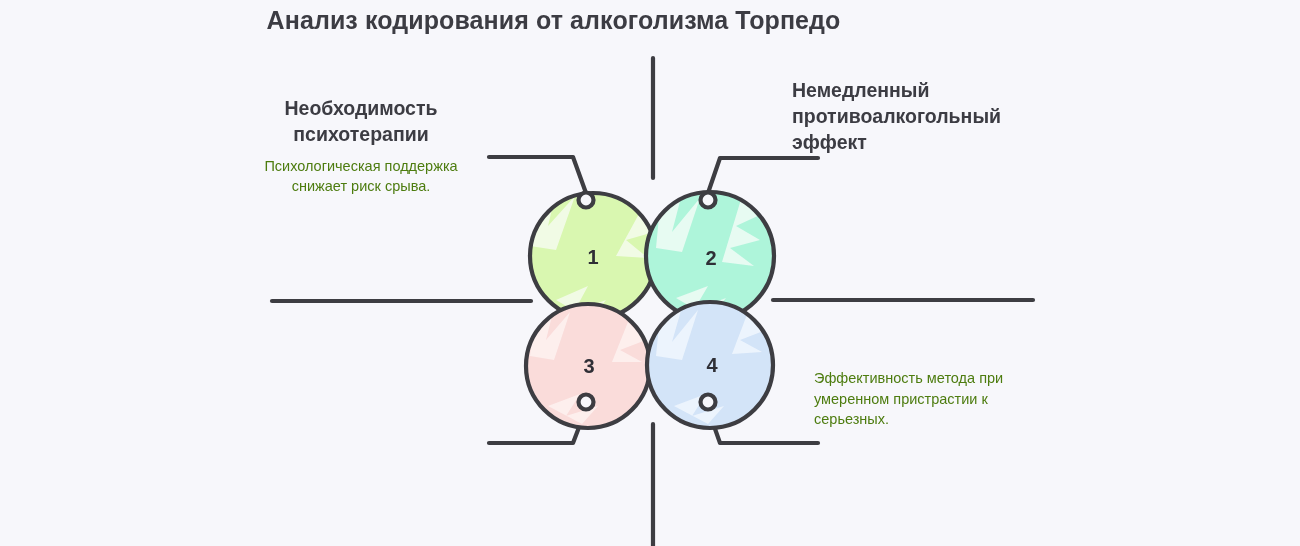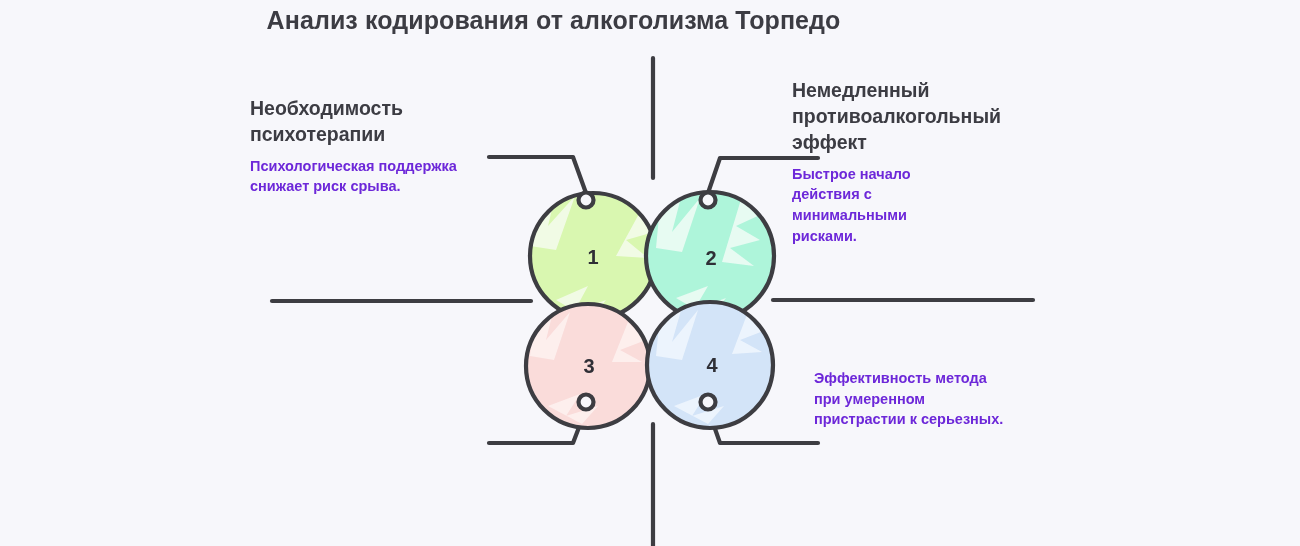--- a/index.html
+++ b/index.html
@@ -20,25 +20,24 @@
   }
 
   svg#canvas { position: absolute; left: 0; top: 0; width: 1300px; height: 546px; }
 
   .blk { position: absolute; }
   .blk .hd {
     font-size: 19.5px; font-weight: bold; color: #3c3c43;
     line-height: 1.33;
   }
   .blk .bd {
-    font-size: 14.5px; color: #6d28d9; line-height: 1.42;
+    font-size: 14.5px; color: #4d7c0f; line-height: 1.42;
     margin-top: 8px;
-    font-weight: bold;
   }
-  .align-right { text-align: left; }
+  .align-right { text-align: center; }
   .align-left  { text-align: left; }
 
   
   #blk-1 { left: 250px; top: 96px;  width: 222px; }
   #blk-2 { left: 792px; top: 78px;  width: 250px; }
   #blk-3 { left: 248px; top: 352px; width: 224px; }
   #blk-4 { left: 814px; top: 360px; width: 232px; }
 
   .circle-num {
     position: absolute;
@@ -137,21 +136,20 @@
   <div class="circle-num" style="left:589px; top:366px;">3</div>
   <div class="circle-num" style="left:712px; top:365px;">4</div>
 
   <div class="blk align-right" id="blk-1">
     <div class="hd">Необходимость психотерапии</div>
     <div class="bd">Психологическая поддержка снижает риск срыва.</div>
   </div>
 
   <div class="blk align-left" id="blk-2">
     <div class="hd">Немедленный противоалкогольный эффект</div>
-    <div class="bd" style="width:148px;">Быстрое начало действия с минимальными рисками.</div>
   </div>
 
 
   <div class="blk align-left" id="blk-4">
     <div class="bd" style="width:196px;">Эффективность метода при умеренном пристрастии к серьезных.</div>
   </div>
 
 </div>
 
 </body></html>

